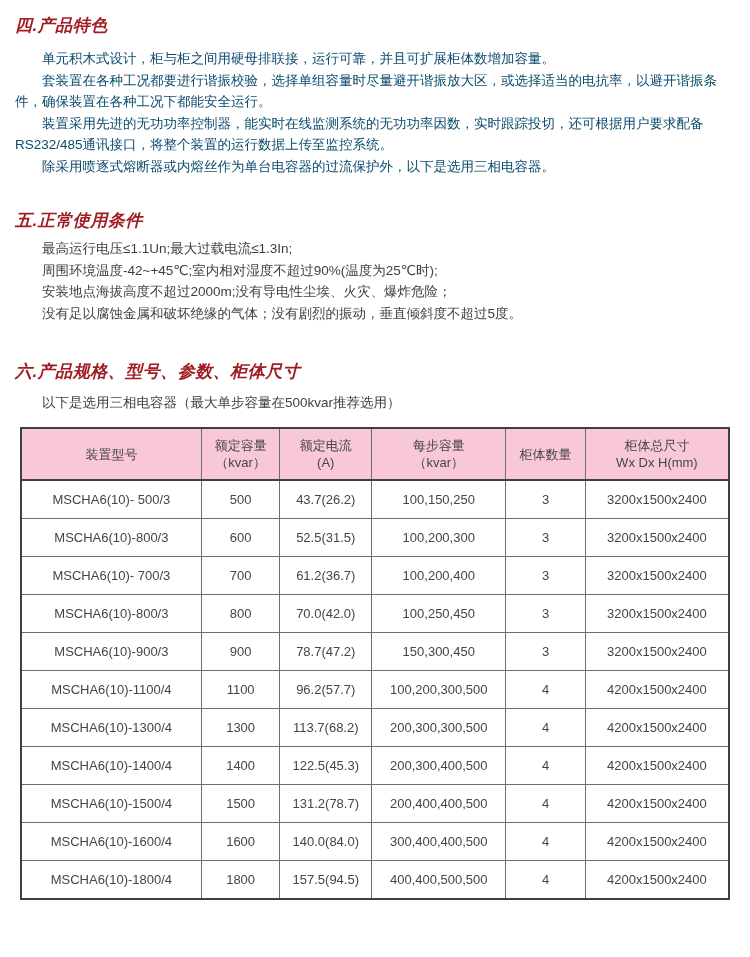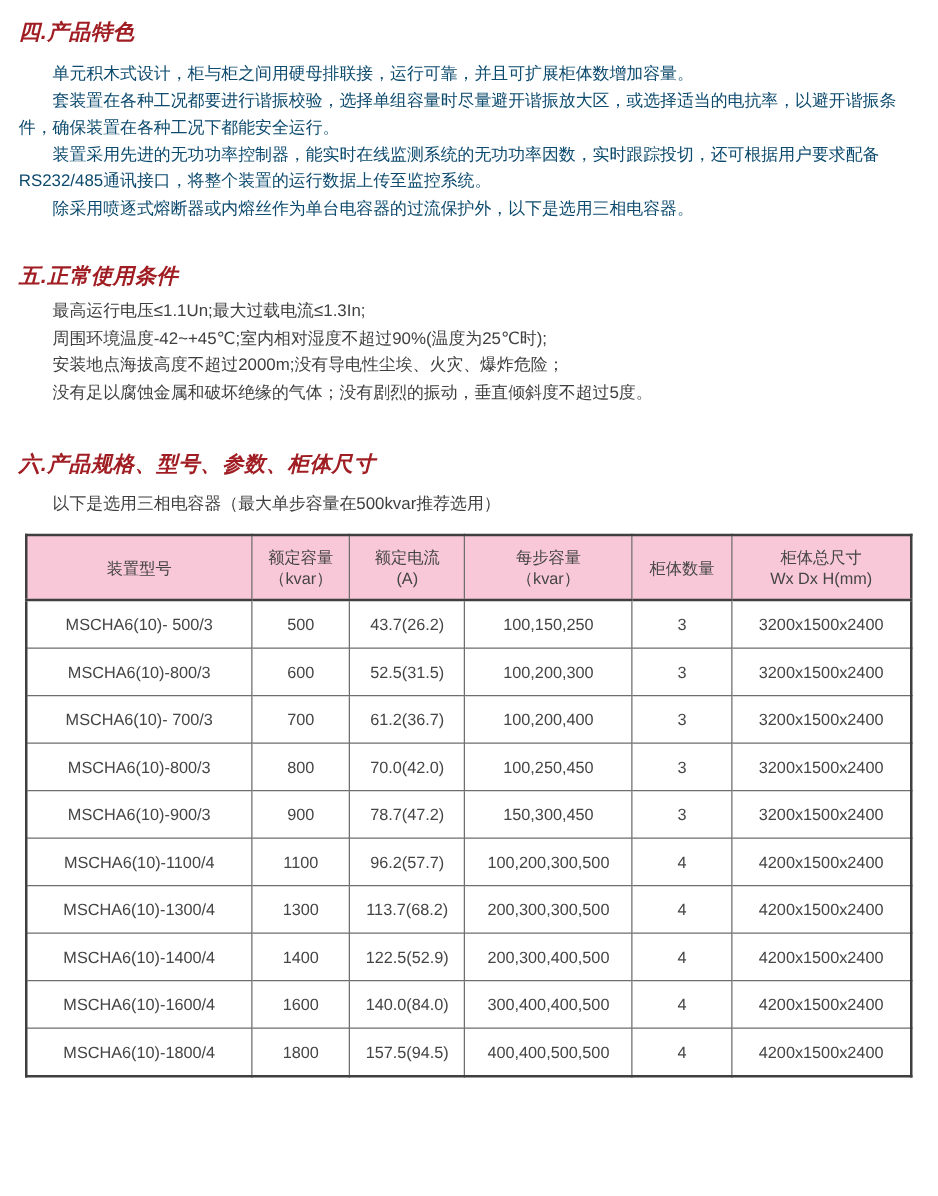--- a/index.html
+++ b/index.html
@@ -183,22 +183,30 @@
           <td>MSCHA6(10)-1300/4</td>
           <td>1300</td>
           <td>113.7(68.2)</td>
           <td>200,300,300,500</td>
           <td>4</td>
           <td>4200x1500x2400</td>
         </tr>
         <tr>
           <td>MSCHA6(10)-1400/4</td>
           <td>1400</td>
-          <td>122.5(52.9)</td>
+          <td>122.5(45.3)</td>
           <td>200,300,400,500</td>
+          <td>4</td>
+          <td>4200x1500x2400</td>
+        </tr>
+        <tr>
+          <td>MSCHA6(10)-1500/4</td>
+          <td>1500</td>
+          <td>131.2(78.7)</td>
+          <td>200,400,400,500</td>
           <td>4</td>
           <td>4200x1500x2400</td>
         </tr>
         <tr>
           <td>MSCHA6(10)-1600/4</td>
           <td>1600</td>
           <td>140.0(84.0)</td>
           <td>300,400,400,500</td>
           <td>4</td>
           <td>4200x1500x2400</td>

